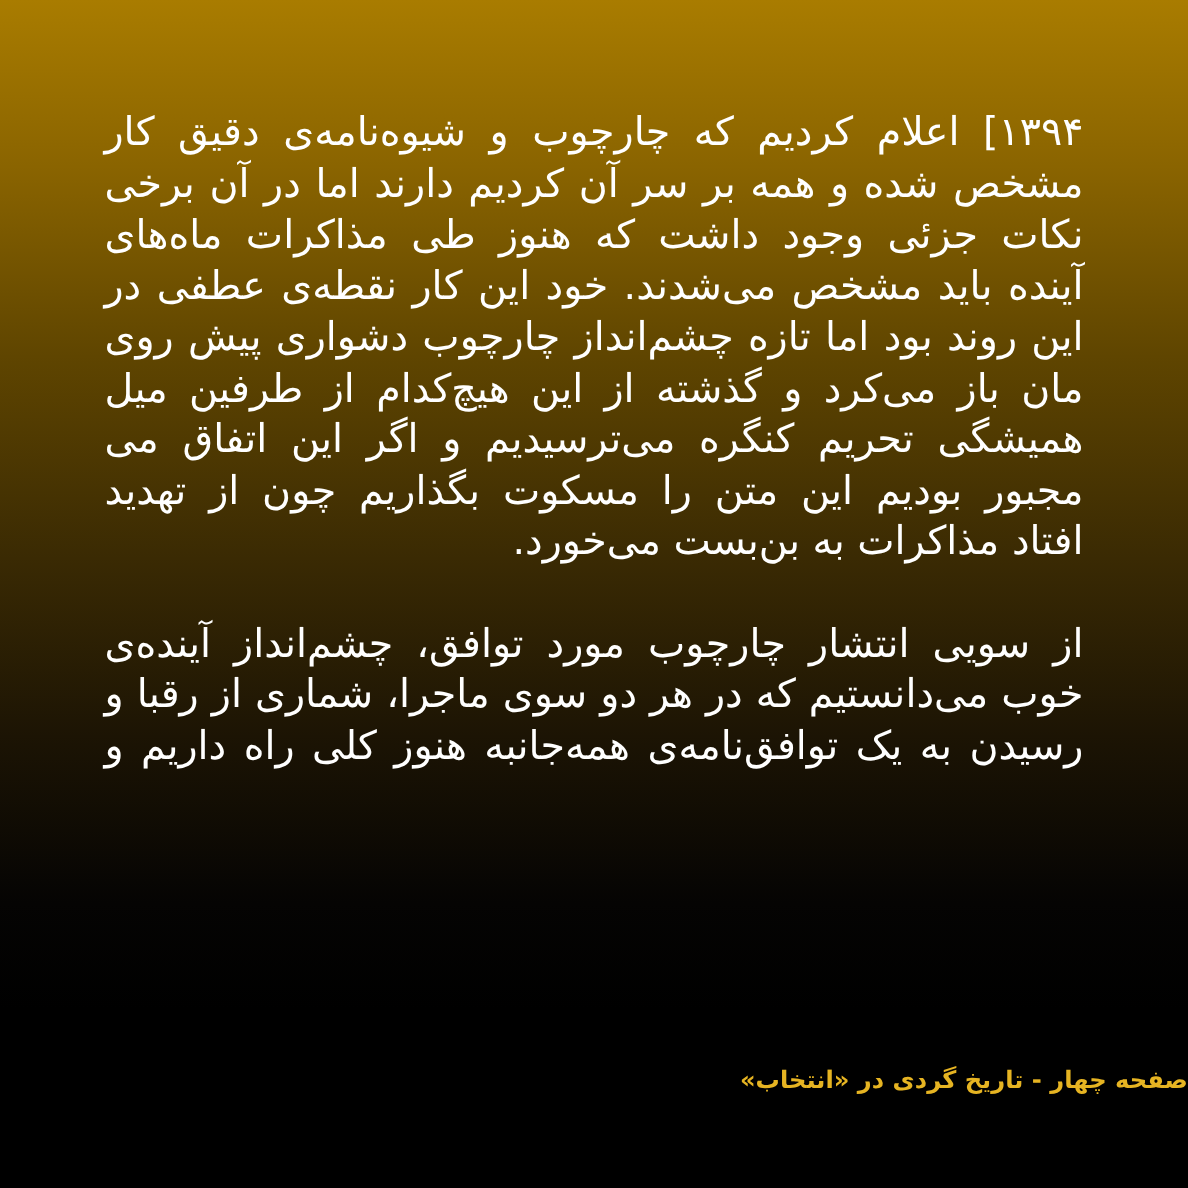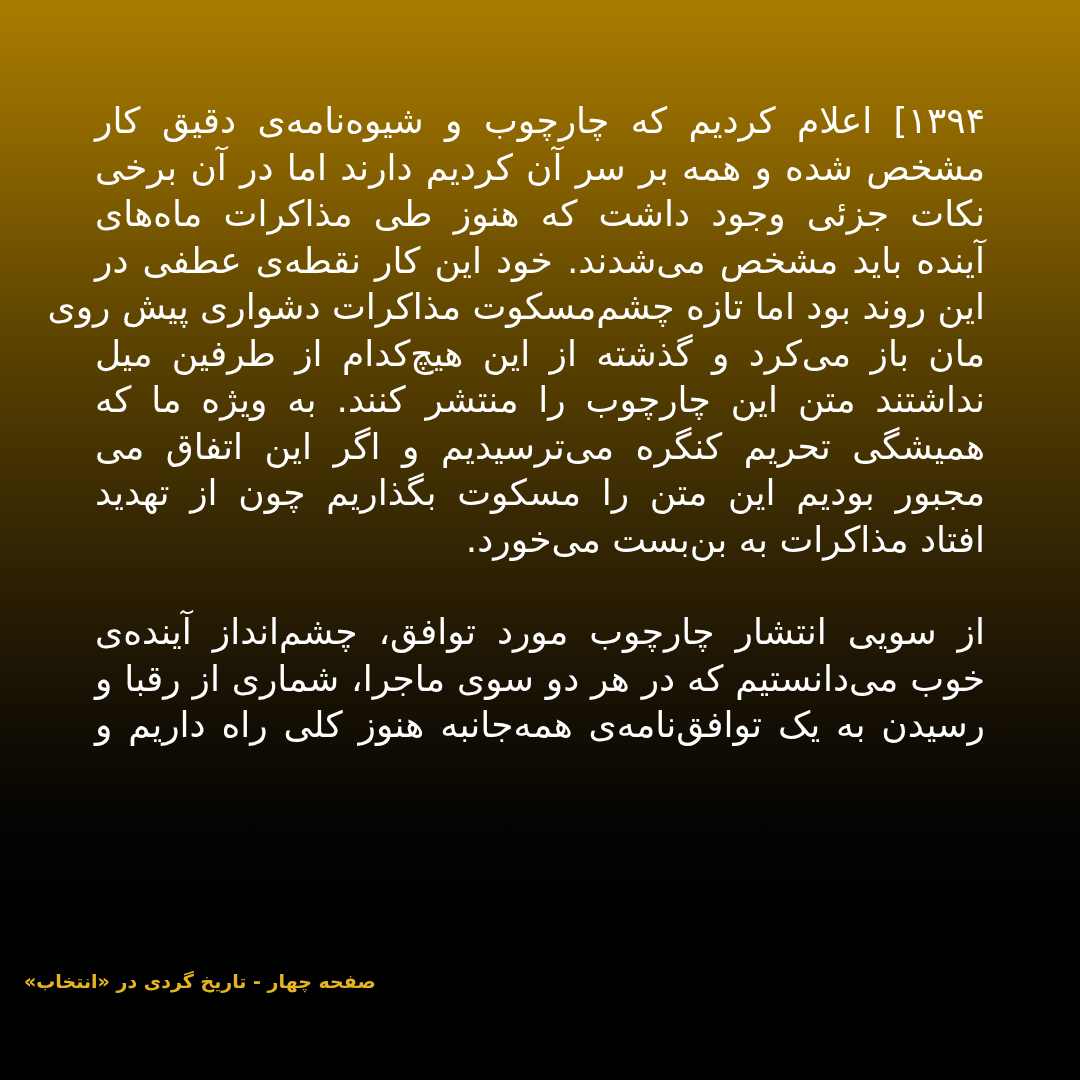--- a/index.html
+++ b/index.html
@@ -20,40 +20,39 @@
       text-align-last: right;
       margin-top: 34px;
     }
     .para { margin: 0; }
     .para + .para { margin-top: 46px; }
     .line { display: block; white-space: nowrap; text-align-last: justify; text-align: justify; }
     .line.last { text-align-last: right; }
     .footer {
       position: absolute;
       left: 0; right: 0; top: 970px;
-      text-align: left;
+      text-align: right;
       direction: rtl;
       color: #e6b422;
-      font-size: 19px;
+      font-size: 22px;
       font-weight: bold;
       padding-left: 24px;
     }
   </style>
 </head>
 <body>
 
 <div class="content">
   <div class="para">
     <span class="line">۱۳۹۴] اعلام کردیم که چارچوب و شیوه‌نامه‌ی دقیق کار</span>
     <span class="line">مشخص شده و همه بر سر آن کردیم دارند اما در آن برخی</span>
     <span class="line">نکات جزئی وجود داشت که هنوز طی مذاکرات ماه‌های</span>
     <span class="line">آینده باید مشخص می‌شدند. خود این کار نقطه‌ی عطفی در</span>
-    <span class="line">این روند بود اما تازه چشم‌مسکوت مذاکرات دشواری پیش روی</span>
+    <span class="line">این روند بود اما تازه چشم‌انداز چارچوب دشواری پیش روی</span>
     <span class="line">مان باز می‌کرد و گذشته از این هیچ‌کدام از طرفین میل</span>
-    <span class="line">نداشتند متن این چارچوب را منتشر کنند. به ویژه ما که</span>
     <span class="line">همیشگی تحریم کنگره می‌ترسیدیم و اگر این اتفاق می</span>
     <span class="line">مجبور بودیم این متن را مسکوت بگذاریم چون از تهدید</span>
     <span class="line last">افتاد مذاکرات به بن‌بست می‌خورد.</span>
   </div>
   <div class="para">
     <span class="line">از سویی انتشار چارچوب مورد توافق، چشم‌انداز آینده‌ی</span>
     <span class="line">خوب می‌دانستیم که در هر دو سوی ماجرا، شماری از رقبا و</span>
     <span class="line">رسیدن به یک توافق‌نامه‌ی همه‌جانبه هنوز کلی راه داریم و</span>
   </div>
 </div>

